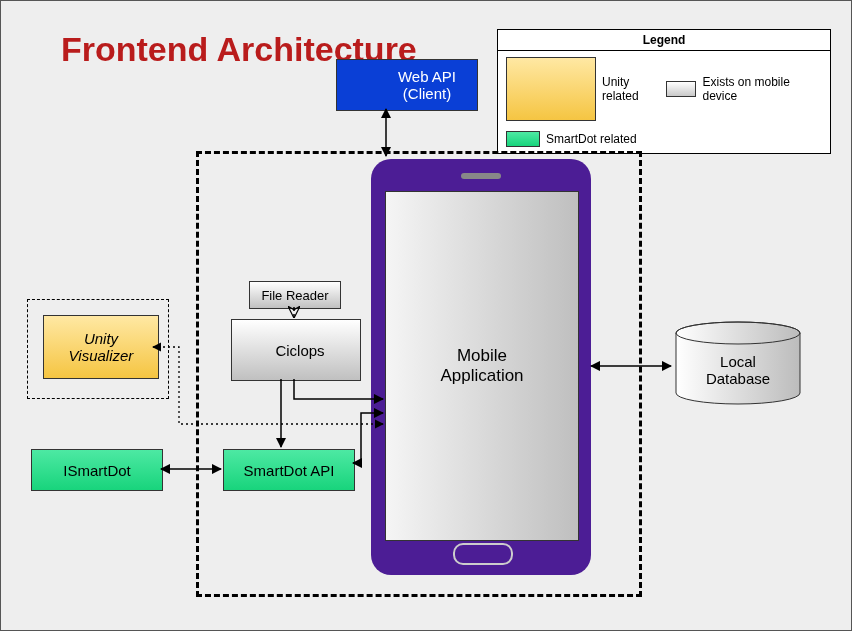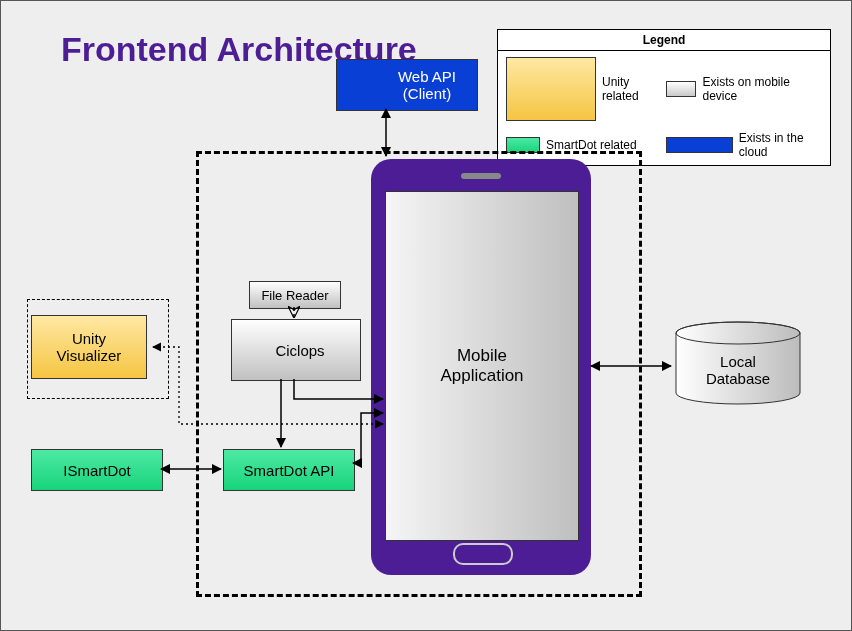--- a/index.html
+++ b/index.html
@@ -1,36 +1,36 @@
 <!DOCTYPE html>
 <html><head>
 <meta charset="utf-8">
 <style>
   html,body{margin:0;padding:0;background:#eeeeee;font-family:Arial,Helvetica,sans-serif;}
   #stage{position:relative;width:852px;height:631px;background:#eeeeee;
          border:1px solid #555;box-sizing:border-box;}
-  .title{position:absolute;left:60px;top:28px;font-size:34px;font-weight:700;color:#4c1d95;line-height:1.2;}
+  .title{position:absolute;left:60px;top:28px;font-size:34px;font-weight:700;color:#b91c1c;line-height:1.2;}
   .legend{position:absolute;right:20px;top:28px;width:332px;border:1px solid #000;background:#fff;font-size:12px;margin-left:24px;}
   .legend-header{border-bottom:1px solid #000;text-align:center;font-weight:700;padding:3px 0;}
   .legend-body{display:flex;flex-wrap:wrap;padding:6px 8px;gap:10px 12px;}
   .legend-row{display:flex;align-items:center;gap:6px;width:148px;}
   .sw{width:32px;height:14px;border:1px solid #333;}
   .sw.unity{background:linear-gradient(#ffe8a3,#f5c542);}
   .sw.gray{background:linear-gradient(#fff,#c9c9c9);}
   .sw.green{background:linear-gradient(#4de9a3,#18d47c);}
   .sw.blue{background:#0a3fd6;}
   
   .dash-box1{position:absolute;left:195px;top:150px;width:440px;height:440px;
              border:3px dashed #000;}
   .dash-box2{position:absolute;left:26px;top:298px;width:140px;height:98px;
              border:1.5px dashed #000;}
   
   .box{position:absolute;display:flex;align-items:center;justify-content:center;
        text-align:center;font-size:15px;border:1px solid #333;white-space:pre-line;}
-  .unity{background:linear-gradient(#ffe8a3,#f5c542);left:30px;top:314px;width:114px;height:62px;}
+  .unity{background:linear-gradient(#ffe8a3,#f5c542);left:42px;top:314px;width:114px;height:62px;font-style:italic;}
   .gray{background:linear-gradient(#fff,#c0c0c0);}
   .green{background:linear-gradient(#4de9a3,#18d47c);}
   .blue{background:#0a3fd6;color:#fff;padding-left:40px;}
   .cicfile{left:248px;top:280px;width:90px;height:26px;font-size:13px;}
   .ciclops{left:230px;top:318px;width:120px;height:60px;padding-left:8px;}
   .smartapi{left:222px;top:448px;width:130px;height:40px;}
   .ismart{left:30px;top:448px;width:130px;height:40px;}
   .webapi{left:335px;top:58px;width:100px;height:50px;color:#fff;}
   
   .phone{position:absolute;left:370px;top:158px;width:220px;height:416px;
@@ -66,24 +66,20 @@
         <span class="sw unity"></span>
         <span>Unity related</span>
       </div>
       <div class="legend-row">
         <span class="sw gray"></span>
         <span>Exists on mobile device</span>
       </div>
       <div class="legend-row">
         <span class="sw green"></span>
         <span>SmartDot related</span>
-      </div>
-      <div class="legend-row">
-        <span class="sw blue"></span>
-        <span>Exists in the cloud</span>
       </div>
     </div>
   </div>
 
   <div class="dash-box1"></div>
   <div class="dash-box2"></div>
 
   <div class="box blue webapi">Web API
 (Client)</div>
 

